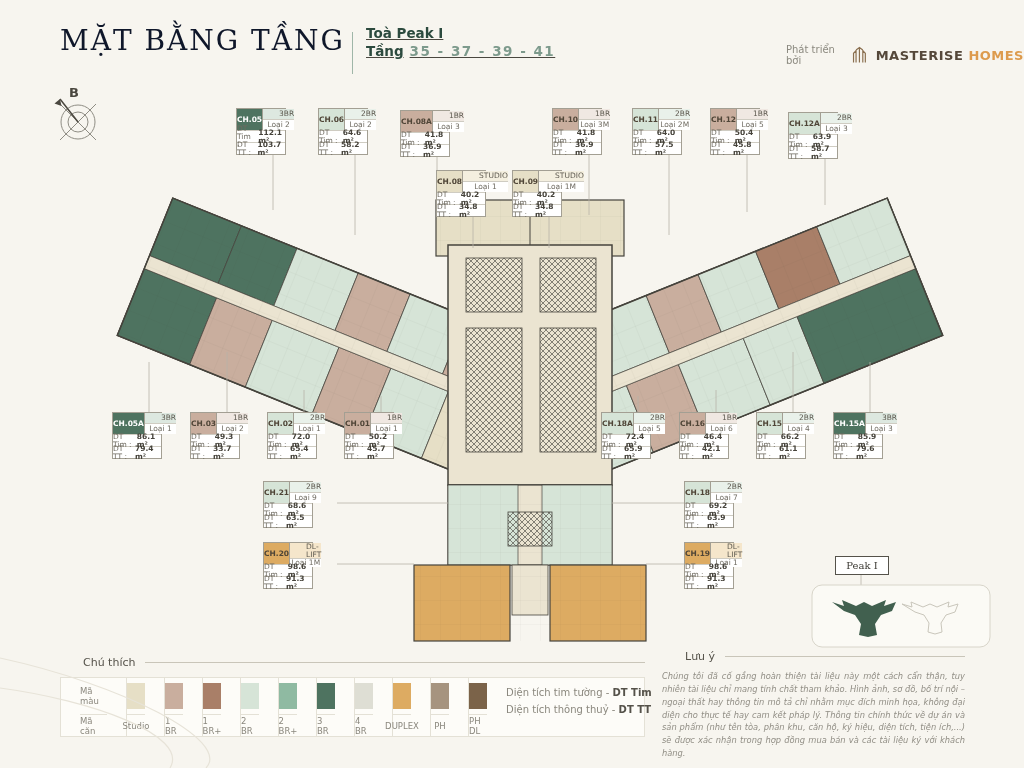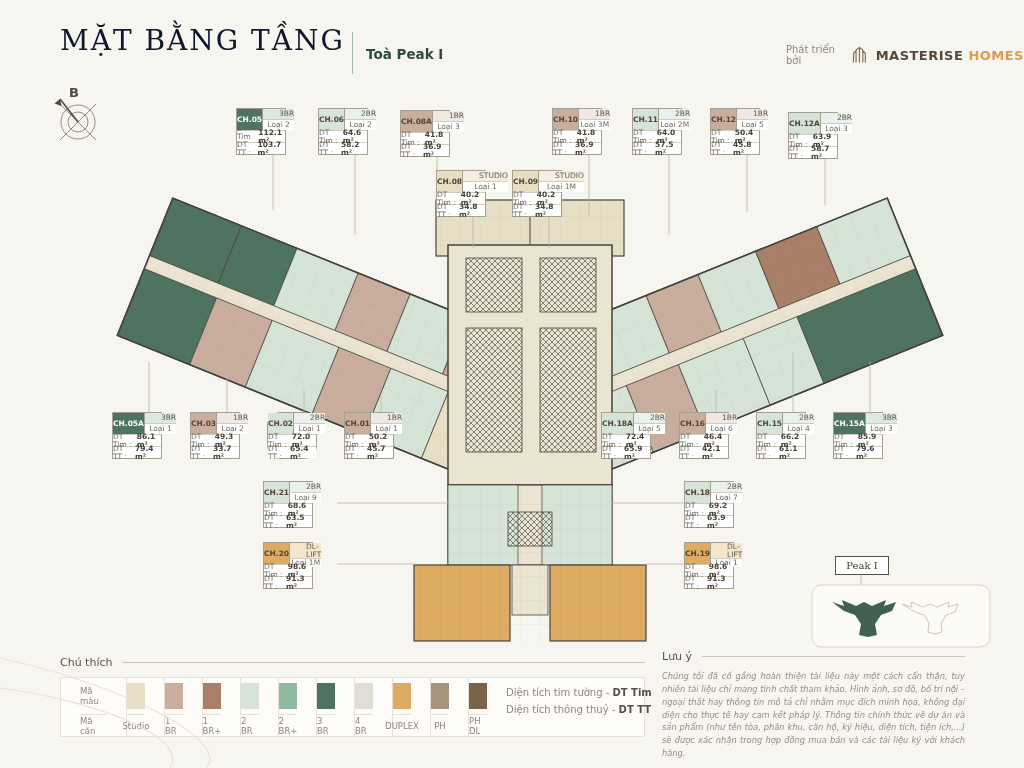--- a/index.html
+++ b/index.html
@@ -8,21 +8,21 @@
     background:#f7f5ef;color:#4a473f;
     font-family:"DejaVu Sans",sans-serif;
   }
   
   .page-title{
     position:absolute;left:60px;top:24px;
     font-family:"DejaVu Serif",serif;font-size:28px;letter-spacing:2px;
     color:#0f172a;font-weight:400;
   }
   .hdr-divider{position:absolute;left:352px;top:32px;width:1px;height:42px;background:#9fb6a8;}
-  .tower-info{position:absolute;left:366px;top:45px;line-height:1.35;}
+  .tower-info{position:absolute;left:366px;top:24px;line-height:1.35;text-decoration:underline;}
   .tower-name{font-size:13.5px;font-weight:bold;color:#2c4a3e;}
   .floor-line{font-size:13.5px;color:#2c4a3e;font-weight:bold;}
   .floor-nums{color:#7d9a8c;font-weight:bold;letter-spacing:1.5px;margin-left:6px;}
   .dev-block{position:absolute;left:786px;top:44px;display:flex;align-items:center;gap:8px;}
   .dev-label{font-size:10px;color:#8b897f;}
   .brand{font-size:13px;font-weight:bold;letter-spacing:.5px;white-space:nowrap;}
   .brand-primary{color:#55483a;}
   .brand-secondary{color:#dd9b4d;}
   .compass-b{
     position:absolute;left:69px;top:85px;font-size:13px;font-weight:bold;color:#4a473f;
@@ -41,21 +41,21 @@
   .uc-bed{flex:1;display:flex;align-items:center;justify-content:center;color:#5d594f;border-bottom:1px solid #cfccc2;padding-left:16px;}
   .uc-loai{flex:1;display:flex;align-items:center;justify-content:center;color:#6f6b61;background:#fff;}
   .uc-row{
     display:flex;height:11px;align-items:center;justify-content:flex-end;
     padding-right:3px;gap:3px;border-top:1px solid #cfccc2;background:#fff;
   }
   .uc-lab{color:#6f6b61;}
   .uc-val{font-weight:bold;color:#45423a;}
   
   .legend{position:absolute;left:60px;top:656px;width:585px;}
-  .sec-title{display:flex;align-items:center;gap:10px;font-size:11px;color:#55524a;}
+  .sec-title{display:flex;align-items:center;gap:10px;font-size:11px;color:#55524a;margin-left:23px;}
   .sec-title::after{content:"";flex:1;border-top:1px solid #c9c5b9;}
   .legend-table{
     margin-top:8px;display:grid;grid-template-columns:46px repeat(10,38px);
     grid-template-rows:36px 22px;background:#fdfcf8;border:1px solid #e4e1d6;
     font-size:8.5px;color:#8a877d;
   }
   .lg-cell{border-left:1px solid #e4e1d6;border-top:1px solid #e4e1d6;display:flex;align-items:center;justify-content:center;margin-left:19px;}
   .lg-cell.first{border-left:none;}
   .lg-cell.r1{border-top:none;}
   .lg-swatch{width:26px;height:26px;}
@@ -174,20 +174,23 @@
     <rect x="812" y="585" width="178" height="62" rx="10" fill="#fbfaf5" stroke="#d8d5ca"></rect>
     <path d="M832,602 l12,4 l-2,-6 l14,6 l8,-4 l8,4 l14,-6 l-2,6 l12,-4 l-4,9 l-11,4 l-6,9 l2,11 l-9,2 l-9,-2 l2,-11 l-6,-9 l-11,-4 z" fill="#41604f" stroke="none"></path>
     <path d="M902,604 l10,3 l-1,-5 l12,5 l7,-3 l7,3 l12,-5 l-1,5 l10,-3 l-3,8 l-9,3 l-5,8 l1,9 l-7,2 l-7,-2 l1,-9 l-5,-8 l-9,-3 z" fill="none" stroke="#c9c6bb"></path>
   </g>
 </svg>
 
 <div class="page-title">MẶT BẰNG TẦNG</div>
 <div class="hdr-divider"></div>
 <div class="tower-info">
   <div class="tower-name">Toà Peak I</div>
+  <div class="floor-line">
+    <span>Tầng</span><span class="floor-nums">35 - 37 - 39 - 41</span>
+  </div>
 </div>
 <div class="dev-block">
   <span class="dev-label">Phát triển bởi</span>
   <svg width="20" height="20" viewBox="0 0 20 20">
     <path d="M3,19 V8 L6,5 M6,19 V4 M10,19 V1 M14,19 V4 M17,19 V8 L14,5 M6,4 L10,1 L14,4" stroke="#8a6f4f" stroke-width="1.4" fill="none"></path>
   </svg>
   <span class="brand"><span class="brand-primary">MASTERISE</span> <span class="brand-secondary">HOMES</span></span>
 </div>
 <div class="compass-b">B</div>
 
@@ -372,21 +375,21 @@
       </div>
       <div class="uc-row">
         <span class="uc-lab">DT Tim :</span>
         <span class="uc-val">49.3 m²</span>
       </div>
       <div class="uc-row">
         <span class="uc-lab">DT TT :</span>
         <span class="uc-val">33.7 m²</span>
       </div>
     </div>
-    <div class="unit-card" style="left: 267px; top: 412px; border-radius: 13px;">
+    <div class="unit-card" style="left: 267px; top: 412px;">
       <div class="uc-head">
         <div class="uc-code" style="background:#d6e4d7;color:#4f4537">CH.02</div>
         <div class="uc-type">
           <div class="uc-bed" style="background:#e9f1ea">2BR</div>
           <div class="uc-loai">Loại 1</div>
         </div>
       </div>
       <div class="uc-row">
         <span class="uc-lab">DT Tim :</span>
         <span class="uc-val">72.0 m²</span>

